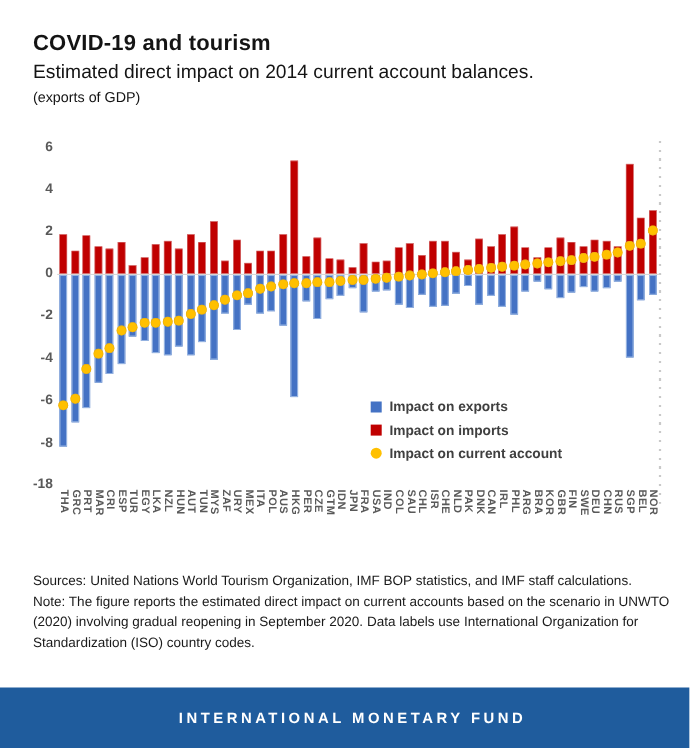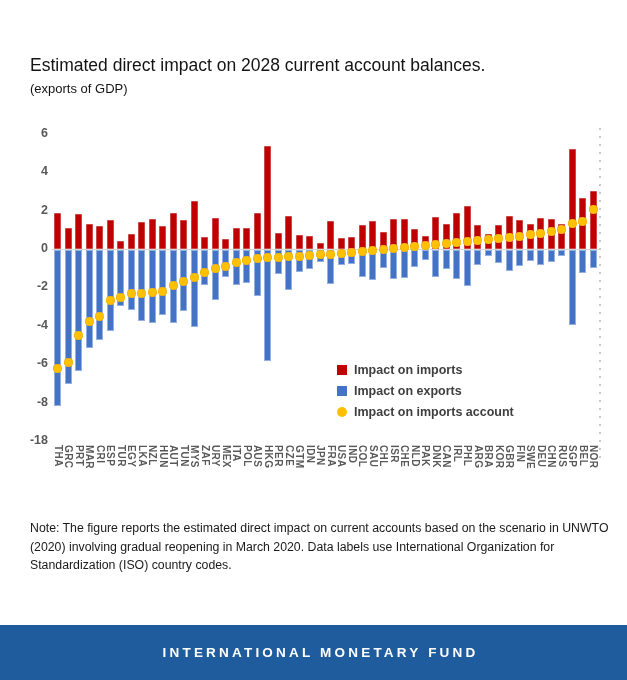--- a/index.html
+++ b/index.html
@@ -67,39 +67,40 @@
   }
   .brandbar span {
     color:#ffffff; font-size:13.5px; font-weight:700; letter-spacing:3.2px;
   }
 </style>
 </head>
 <body>
 
 <div class="page">
 
-  <p class="subtitle">Estimated direct impact on 2028 current account balances.</p>
+  <h1 class="title">COVID-19 and tourism</h1>
+  <p class="subtitle">Estimated direct impact on 2014 current account balances.</p>
   <p class="unit">(exports of GDP)</p>
 
   <div id="plot">
     <div class="zero-line"></div>
     <div class="right-dotted"></div>
 
     <div class="legend">
+      <div class="legend-row">
+        <span class="swatch sq-blue"></span>
+        <span class="legend-label">Impact on exports</span>
+      </div>
       <div class="legend-row">
         <span class="swatch sq-red"></span>
         <span class="legend-label">Impact on imports</span>
       </div>
       <div class="legend-row">
-        <span class="swatch sq-blue"></span>
-        <span class="legend-label">Impact on exports</span>
-      </div>
-      <div class="legend-row">
         <span class="swatch dot-yellow"></span>
-        <span class="legend-label">Impact on imports account</span>
+        <span class="legend-label">Impact on current account</span>
       </div>
     </div>
   <div class="ytick" style="top: 5.8px;">6</div>
       <div class="ytick" style="top: 44.2px;">4</div>
       <div class="ytick" style="top: 82.6px;">2</div>
       <div class="ytick" style="top: 121px;">0</div>
       <div class="ytick" style="top: 159.4px;">-2</div>
       <div class="ytick" style="top: 197.8px;">-4</div>
       <div class="ytick" style="top: 236.2px;">-6</div>
       <div class="ytick" style="top: 274.6px;">-8</div>
@@ -308,20 +309,21 @@
       <div class="dot" style="left: 525.5px; top: 110.484px;"></div>
       <div class="dot" style="left: 536px; top: 109.14px;"></div>
       <div class="dot" style="left: 546.5px; top: 107.22px;"></div>
       <div class="dot" style="left: 557px; top: 105.3px;"></div>
       <div class="dot" style="left: 567.5px; top: 98.58px;"></div>
       <div class="dot" style="left: 578px; top: 96.66px;"></div>
       <div class="dot" style="left: 588.5px; top: 85.14px;"></div>
     </div>
 
   <div class="footer-notes">
-    <p>Note: The figure reports the estimated direct impact on current accounts based on the scenario in UNWTO (2020) involving gradual reopening in March 2020. Data labels use International Organization for Standardization (ISO) country codes.</p>
+    <p>Sources: United Nations World Tourism Organization, IMF BOP statistics, and IMF staff calculations.</p>
+    <p>Note: The figure reports the estimated direct impact on current accounts based on the scenario in UNWTO (2020) involving gradual reopening in September 2020. Data labels use International Organization for Standardization (ISO) country codes.</p>
   </div>
 
   <div class="brandbar">
     <span>INTERNATIONAL MONETARY FUND</span>
   </div>
 
 </div>
 
 </body></html>

